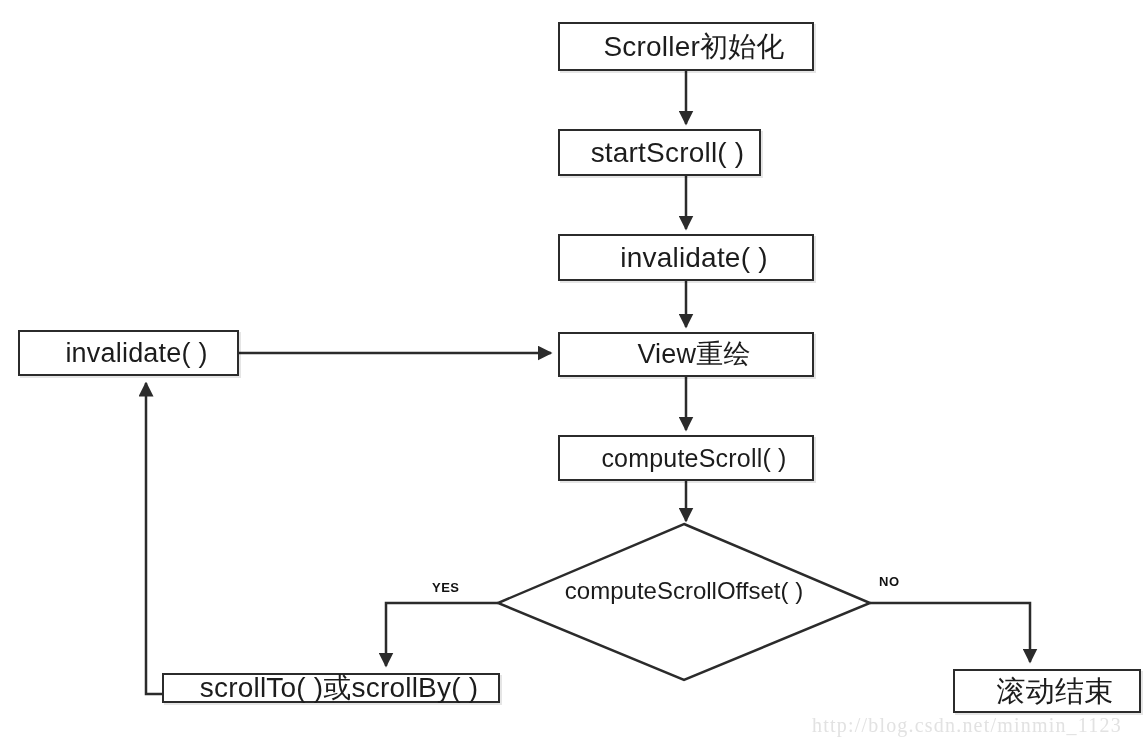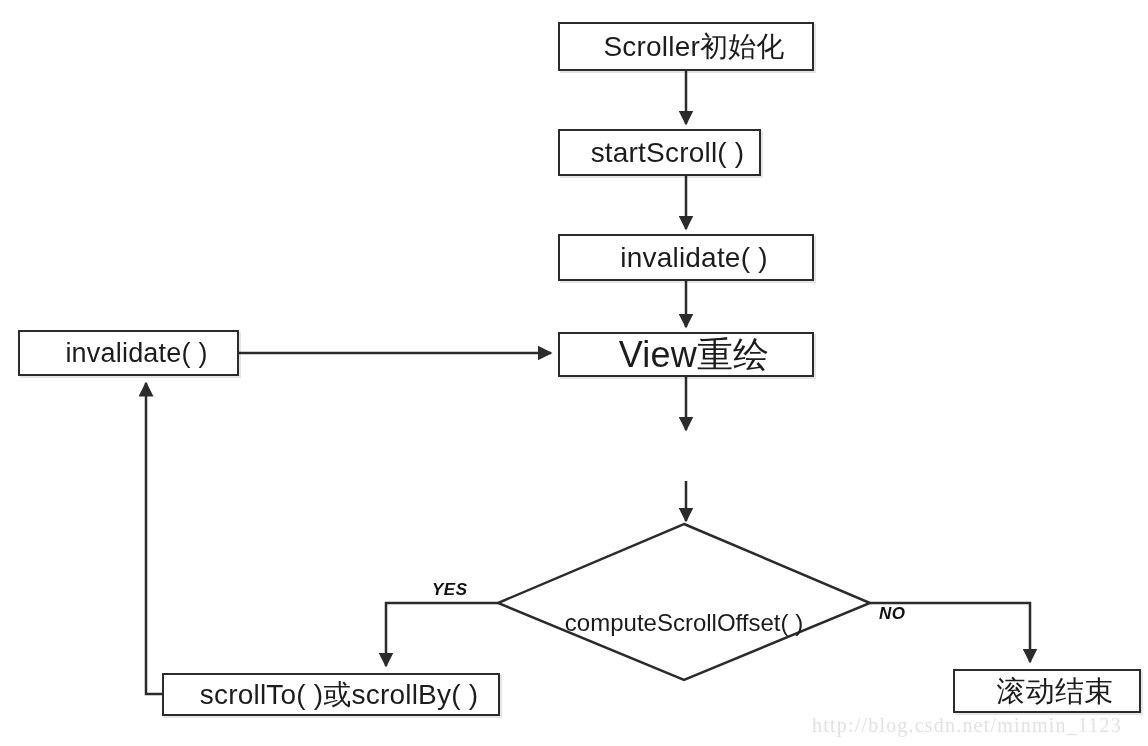--- a/index.html
+++ b/index.html
@@ -29,51 +29,50 @@
     z-index: 3;
     padding-left: 16px;
   }
   .node-label {
     line-height: 1;
     letter-spacing: 0.2px;
   }
   .n-scroller-init { left: 558px; top: 22px;  width: 256px; height: 49px; font-size: 28px; }
   .n-start-scroll  { left: 558px; top: 129px; width: 203px; height: 47px; font-size: 28px; }
   .n-invalidate-top{ left: 558px; top: 234px; width: 256px; height: 47px; font-size: 28px; }
-  .n-view-redraw   { left: 558px; top: 332px; width: 256px; height: 45px; font-size: 36px; }
+  .n-view-redraw   { left: 558px; top: 332px; width: 256px; height: 45px; font-size: 27px; }
   .n-compute-scroll{ left: 558px; top: 435px; width: 256px; height: 46px; font-size: 25px; }
   .n-invalidate-left { left: 18px; top: 330px; width: 221px; height: 46px; font-size: 27px; }
-  .n-scroll-to     { left: 162px; top: 673px; width: 338px; height: 43px; font-size: 28px; }
+  .n-scroll-to     { left: 162px; top: 673px; width: 338px; height: 30px; font-size: 28px; }
   .n-scroll-end    { left: 953px; top: 669px; width: 188px; height: 44px; font-size: 29px; }
 
   .diamond-label {
     position: absolute;
     left: 498px;
-    top: 604px;
+    top: 572px;
     width: 372px;
     height: 38px;
     display: flex;
     align-items: center;
     justify-content: center;
     font-size: 24px;
     color: #1c1c1c;
     white-space: nowrap;
     z-index: 3;
   }
   .edge-label {
     position: absolute;
-    font-size: 17px;
+    font-size: 13px;
     font-weight: bold;
     color: #111111;
     letter-spacing: 0.5px;
     z-index: 4;
-    font-style: italic;
   }
   .lbl-yes { left: 432px; top: 580px; }
-  .lbl-no  { left: 879px; top: 604px; }
+  .lbl-no  { left: 879px; top: 574px; }
 
   .watermark {
     position: absolute;
     left: 812px;
     top: 714px;
     font-family: "Liberation Serif", "DejaVu Serif", serif;
     font-size: 20px;
     color: #e2e2e2;
     letter-spacing: 1.2px;
     white-space: nowrap;
@@ -130,20 +129,23 @@
   </div>
 
   <div class="node n-invalidate-top">
     <span class="node-label">invalidate( )</span>
   </div>
 
   <div class="node n-view-redraw">
     <span class="node-label">View重绘</span>
   </div>
 
+  <div class="node n-compute-scroll">
+    <span class="node-label">computeScroll( )</span>
+  </div>
 
   <div class="node n-invalidate-left">
     <span class="node-label">invalidate( )</span>
   </div>
 
   <div class="node n-scroll-to">
     <span class="node-label">scrollTo( )或scrollBy( )</span>
   </div>
 
   <div class="node n-scroll-end">

